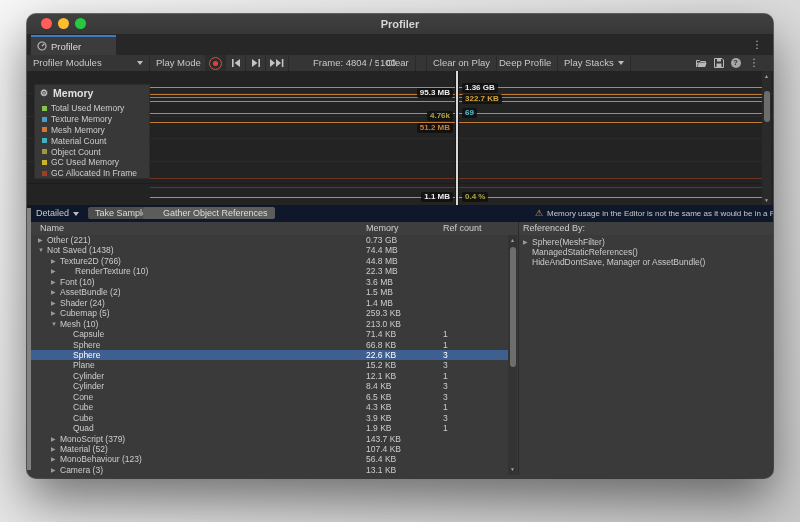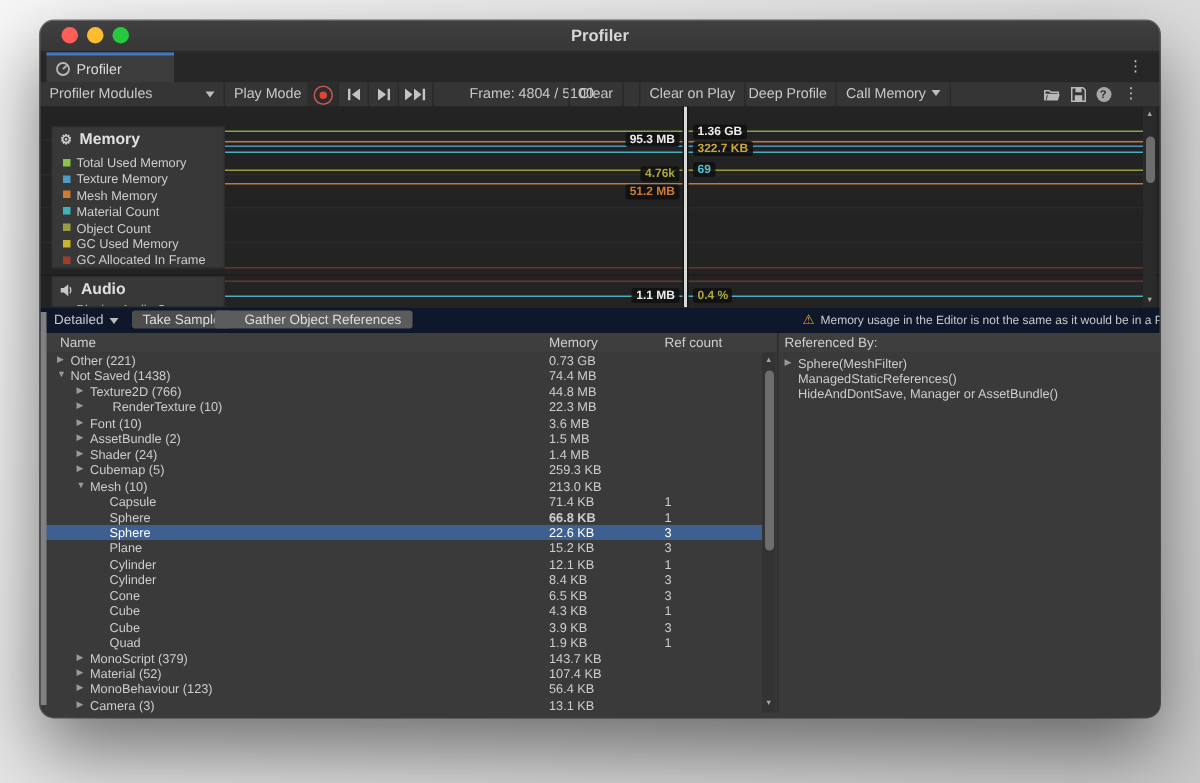--- a/index.html
+++ b/index.html
@@ -122,21 +122,21 @@
             <path d="M0 0 L5 4 L0 8 Z" fill="#c4c4c4"></path>
             <path d="M6 0 L11 4 L6 8 Z" fill="#c4c4c4"></path>
             <rect x="11.8" y="0" width="1.6" height="8" fill="#c4c4c4"></rect>
           </svg>
       </div>
       <div class="tbtn" style="left:256px;border-right:none;margin-left:24px;">Frame: 4804 / 5100</div>
       <div class="tbtn" style="left:352px;border-left:1px solid #2a2a2a;">Clear</div>
       <div class="tbtn" style="left:399px;border-left:1px solid #2a2a2a;">Clear on Play</div>
       <div class="tbtn" style="left:466px;">Deep Profile</div>
       <div class="tbtn" style="left:531px;">
-        <span>Call Memory</span><i class="dd-arrow"></i>
+        <span>Play Stacks</span><i class="dd-arrow"></i>
       </div>
       <div class="tico" style="left:666px;width:17px;">
         <svg width="11" height="9" viewBox="0 0 11 9">
             <path d="M0.5 1.5 h3 l1 1 h5 v1.5 h-8 l-1 4 Z" fill="none" stroke="#b9b9b9" stroke-width="1"></path>
             <path d="M1.5 8 L2.8 4 H10.5 L9.2 8 Z" fill="#b9b9b9"></path>
           </svg>
       </div>
       <div class="tico" style="left:683px;width:17px;">
         <svg width="10" height="10" viewBox="0 0 10 10">
             <path d="M0.5 0.5 h7.5 l1.5 1.5 v7.5 h-9 Z" fill="none" stroke="#b9b9b9" stroke-width="1"></path>
@@ -211,35 +211,20 @@
               <span class="leg-sw" style="background: rgb(203, 179, 46);"></span>
               <span>GC Used Memory</span>
             </div>
             <div class="leg-item">
               <span class="leg-sw" style="background: rgb(163, 59, 41);"></span>
               <span>GC Allocated In Frame</span>
             </div>
           </div>
       </div>
 
-      <div class="mod-panel" style="top:113px;height:21px;">
-        <div class="mod-head">
-          <svg width="9" height="9" viewBox="0 0 9 9">
-              <path d="M0.5 3 h2 L5.5 0.5 v8 L2.5 6 h-2 Z" fill="#c9c9c9"></path>
-              <path d="M6.5 2.5 q1.5 2 0 4" stroke="#c9c9c9" fill="none" stroke-width="0.9"></path>
-            </svg>
-          <span>Audio</span>
-        </div>
-        <div id="audio-legend">
-            <div class="leg-item">
-              <span class="leg-sw" style="background: rgb(139, 195, 74);"></span>
-              <span>Playing Audio Sources</span>
-            </div>
-          </div>
-      </div>
 
       <div class="vscroll" style="left:735px;top:0;height:134px;background:#2a2a2a;">
         <div class="sarrow" style="top:2px;">▲</div>
         <div class="vthumb" style="top:20px;height:31px;"></div>
         <div class="sarrow" style="top:126px;">▼</div>
       </div>
     </div>
 
     <div class="abs dtoolbar">
       <div class="dtext" style="left:9px;">
@@ -314,21 +299,21 @@
             <span style="left: 339px;">213.0 KB</span>
             <span style="left: 416px;"></span>
           </div>
           <div class="trow" style="top: 94.05px;">
             <span style="left: 46px;">Capsule</span>
             <span style="left: 339px;">71.4 KB</span>
             <span style="left: 416px;">1</span>
           </div>
           <div class="trow" style="top: 104.5px;">
             <span style="left: 46px;">Sphere</span>
-            <span style="left: 339px; font-weight: bold;">66.8 KB</span>
+            <span style="left: 339px;">66.8 KB</span>
             <span style="left: 416px;">1</span>
           </div>
           <div class="trow sel" style="top: 114.95px;">
             <span style="left: 46px;">Sphere</span>
             <span style="left: 339px;">22.6 KB</span>
             <span style="left: 416px;">3</span>
           </div>
           <div class="trow" style="top: 125.4px;">
             <span style="left: 46px;">Plane</span>
             <span style="left: 339px;">15.2 KB</span>

